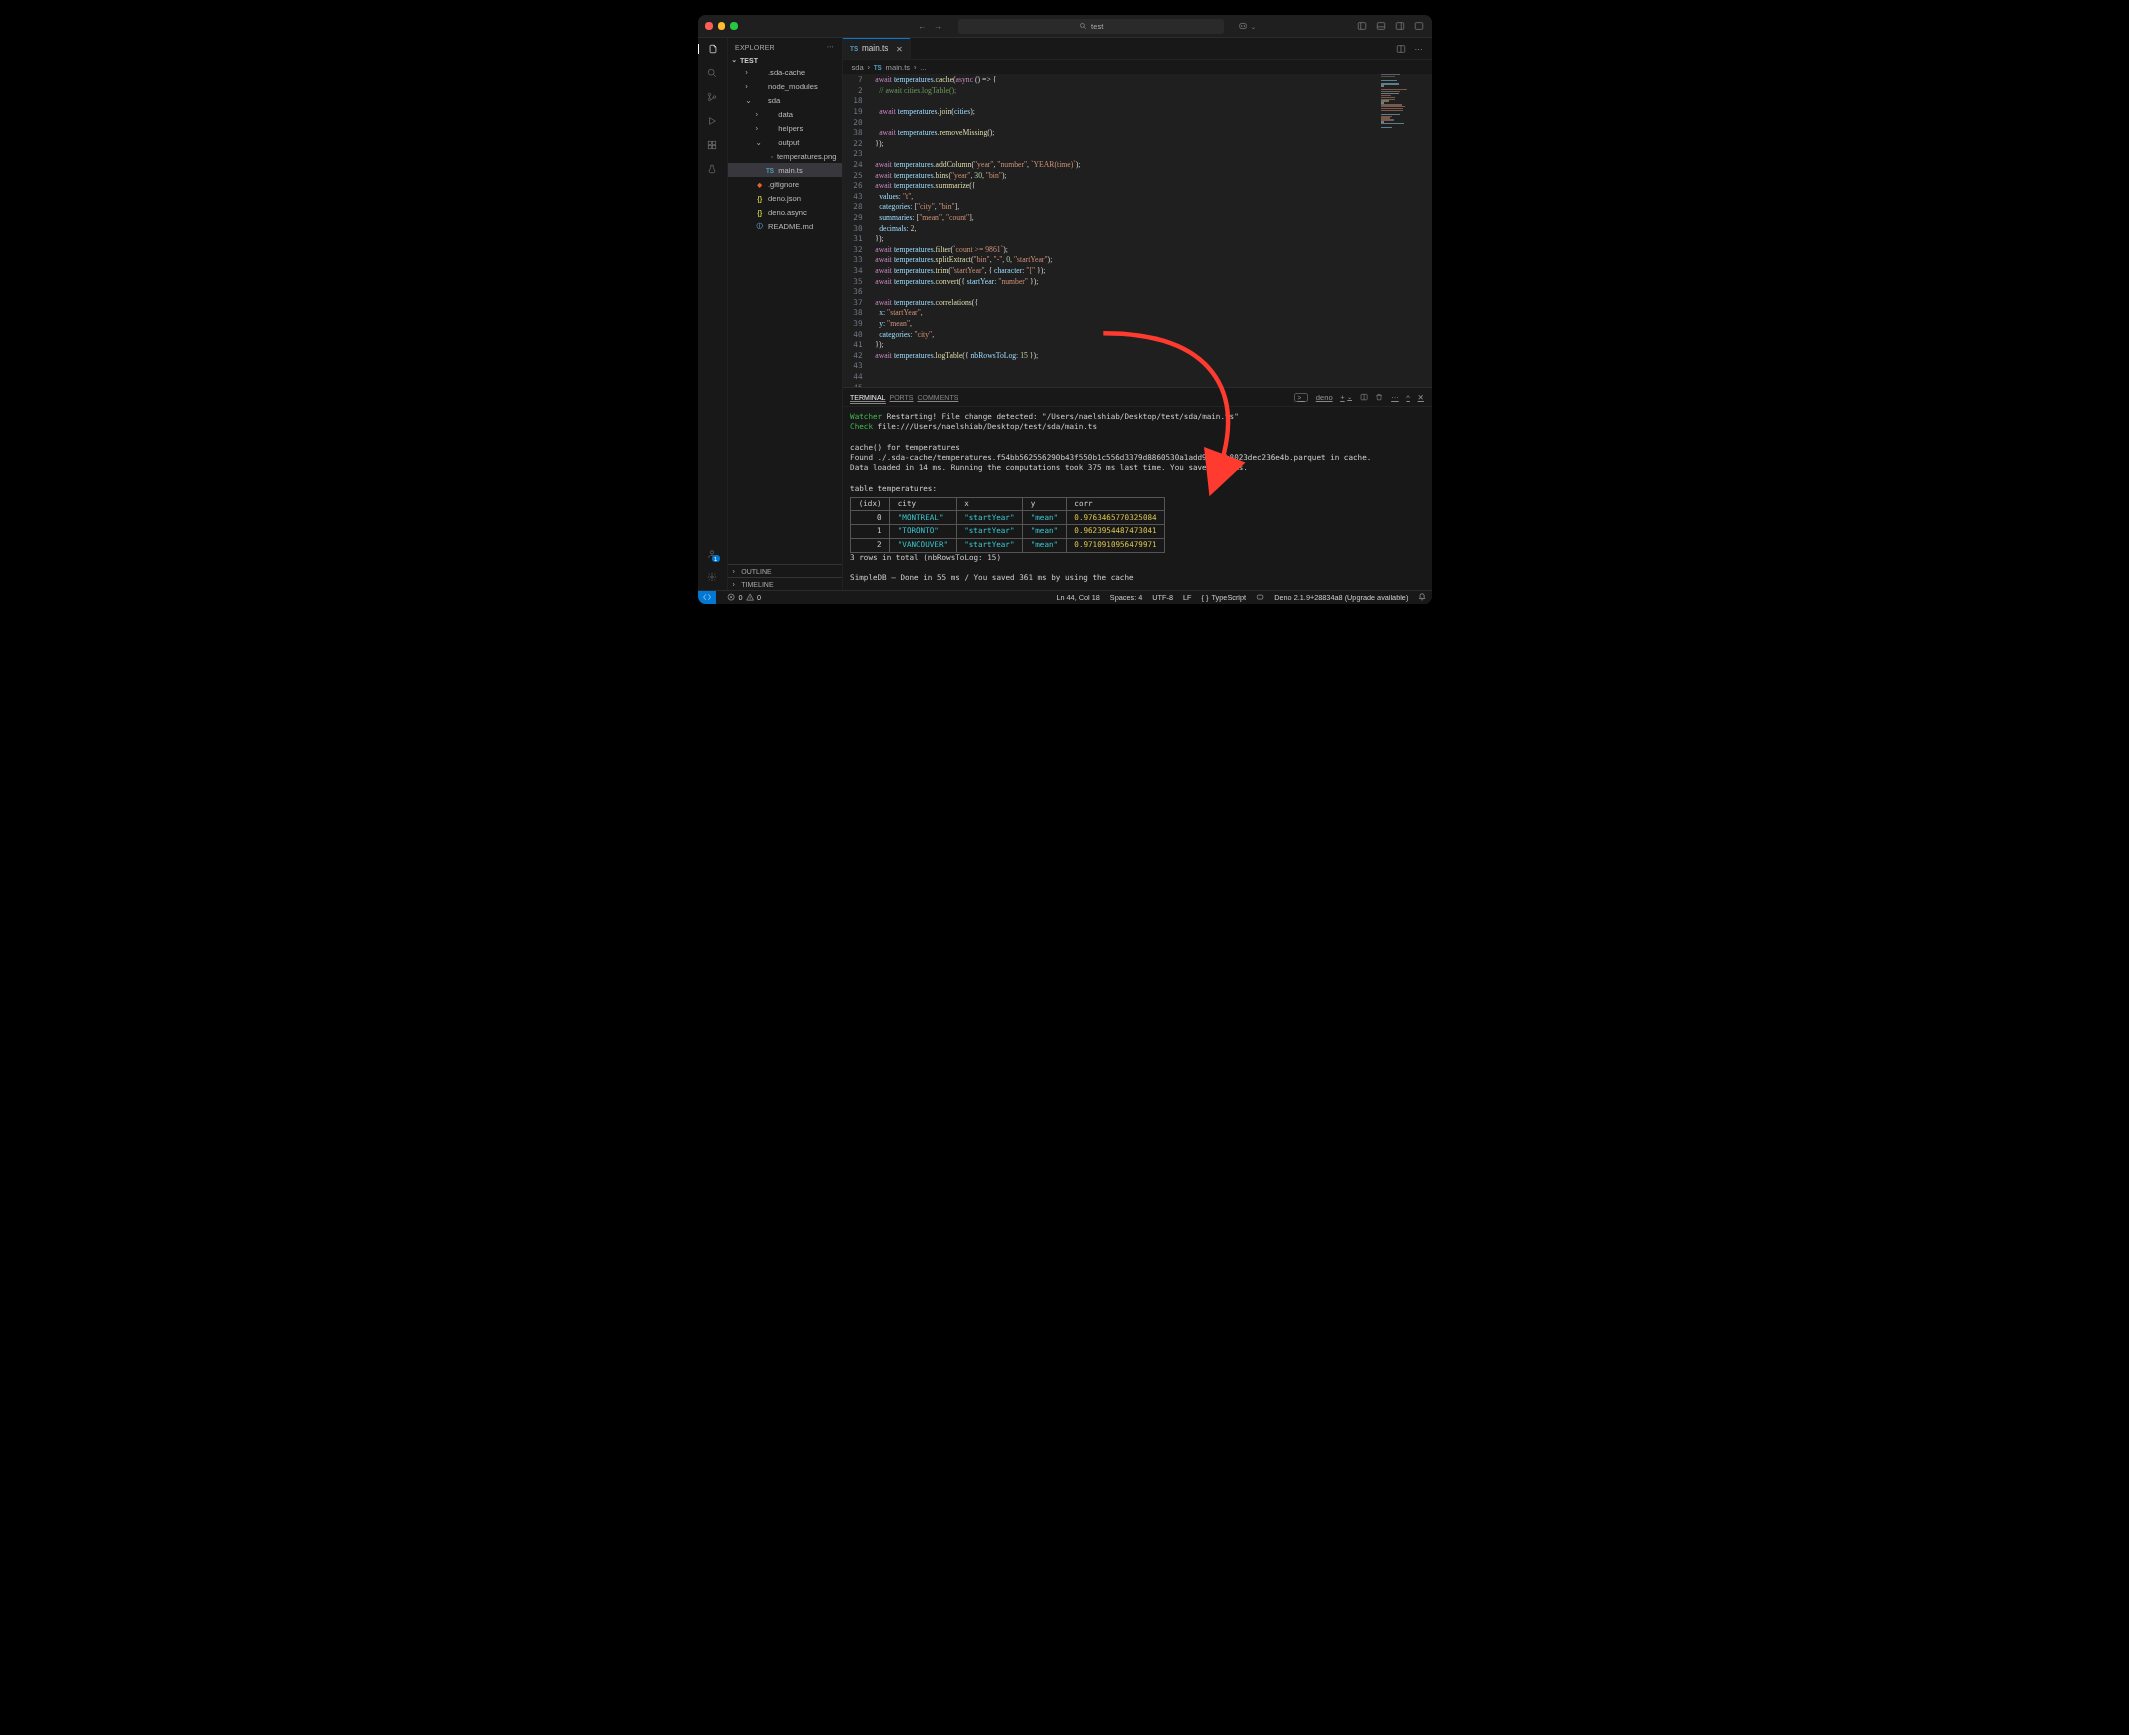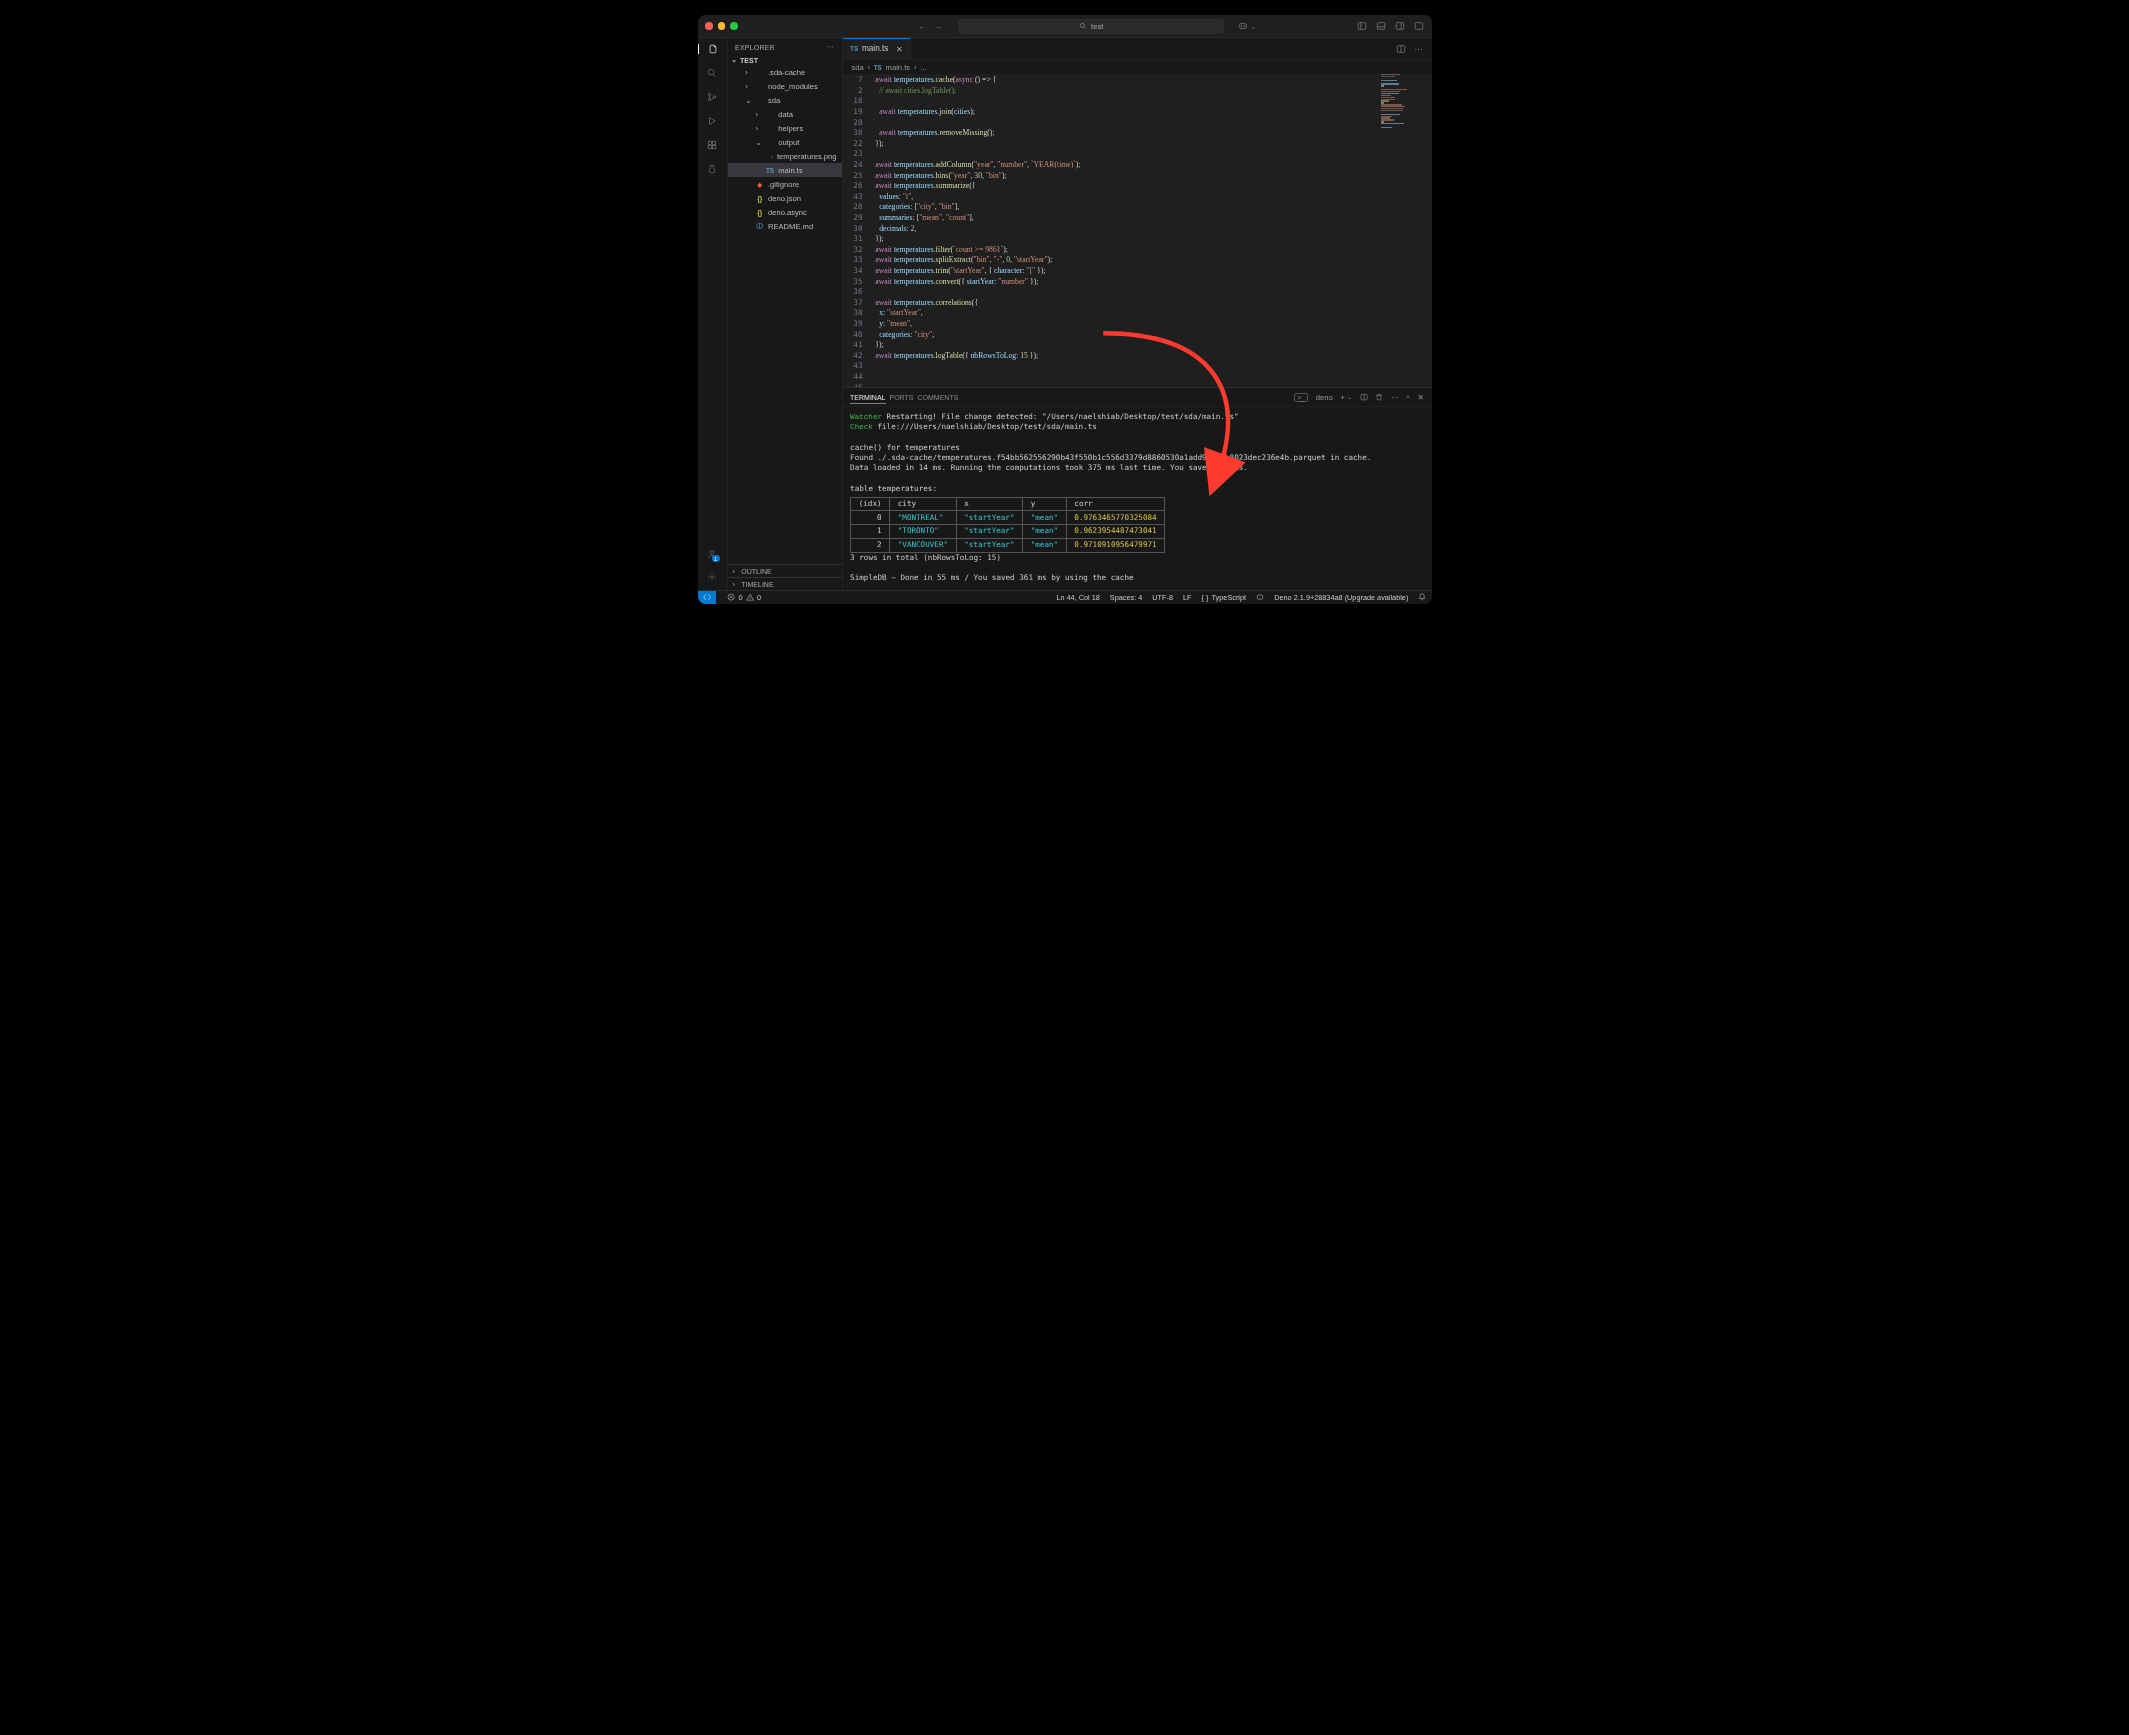--- a/index.html
+++ b/index.html
@@ -37,26 +37,26 @@
   .crumbs { height: 14px; padding: 0 8.9px; font-size: 7.6px; color: #9a9a9a; display: flex; align-items: center; gap: 3.8px; }
   .editor { flex: 1; display: flex; font-family: Menlo, Consolas, monospace; font-size: 7.7px; line-height: 1.38; background: #1f1f1f; overflow: hidden; position: relative; }
   .gutter { width: 29px; text-align: right; padding-right: 8.9px; color: #6e7681; user-select: none; padding-top: 1.3px; }
   .code { flex: 1; padding-top: 1.3px; white-space: pre; color: #d4d4d4; overflow: hidden; position: relative; font-family: Liberation Serif, serif; }
   .code-line { height: 10.6px; }
   .code-line.active { background: rgba(255,255,255,.035); margin-top: 42px; }
   .minimap { position: absolute; right: 3.8px; top: 0; width: 47px; height: 57px; opacity: .5; }
   .minimap div { height: 1.3px; margin-bottom: 0.6px; }
   .kw { color: #c586c0; } .fn { color: #dcdcaa; } .id { color: #9cdcfe; } .str { color: #ce9178; } .num { color: #b5cea8; } .cm { color: #6a9955; } .op { color: #d4d4d4; } .cursor::after{content:"|"; color:#d4d4d4; animation: none;}
   .panel { height: 203px; border-top: 0.6px solid #2b2b2b; display: flex; flex-direction: column; background: #181818; }
-  .panel-tabs { height: 19px; display: flex; align-items: center; padding: 0 7.6px; gap: 4px; font-size: 7px; color: #888; border-bottom: 0.6px solid #222; }
+  .panel-tabs { height: 19px; display: flex; align-items: center; padding: 0 7.6px; gap: 4px; font-size: 7px; color: #888; border-bottom: 0.6px solid #222; text-decoration: underline; }
   .panel-tabs .pt.active { color: #eee; box-shadow: inset 0 -0.6px 0 #eee; padding-bottom: 3.2px; padding-top:3.2px;}
   .panel-tabs .pt { cursor: pointer; padding: 3.2px 0; }
   .panel-right { margin-left: auto; display: flex; gap: 7.6px; color: #999; align-items: center; font-size: 7.6px;}
   .terminal { flex: 1; padding: 5px 7.6px 3.8px; font-family: Menlo, Consolas, monospace; font-size: 7.6px; line-height: 1.35; color: #ccc; overflow: hidden; white-space: pre; }
-  .t-green { color: #3fb950; font-family: Liberation Mono, monospace; } .t-cyan { color: #39c5cf; } .t-yel { color: #d9c24f; }
+  .t-green { color: #3fb950; } .t-cyan { color: #39c5cf; } .t-yel { color: #d9c24f; }
   .t-table { border-collapse: collapse; margin-top: 2.5px; }
   .t-table th, .t-table td { border: 0.6px solid #555; padding: 1.3px 7.6px; text-align: left; font-weight: normal; }
   .t-table th { color: #ccc; }
   .t-table .rcorr { text-align: left; }
   .statusbar { height: 14px; background: #181818; border-top: 0.6px solid #2b2b2b; display: flex; align-items: center; font-size: 7.3px; color: #ccc; padding: 0 5px; gap: 8.9px; }
   .status-seg { display: inline-flex; align-items: center; gap: 3.2px; cursor: pointer; }
   .remote { background: #0078d4; height: 14px; display: flex; align-items: center; padding: 0 5px; color: #fff; margin-left: -5px; margin-right: 2.5px; }
   .status-right { margin-left: auto; display: flex; gap: 10px; }
   .arrow { position: absolute; left: 241px; top: 289px; pointer-events: none; z-index: 50; }
   svg.icon { width: 10px; height: 10px; stroke: currentColor; fill: none; stroke-width: 1.6; }

